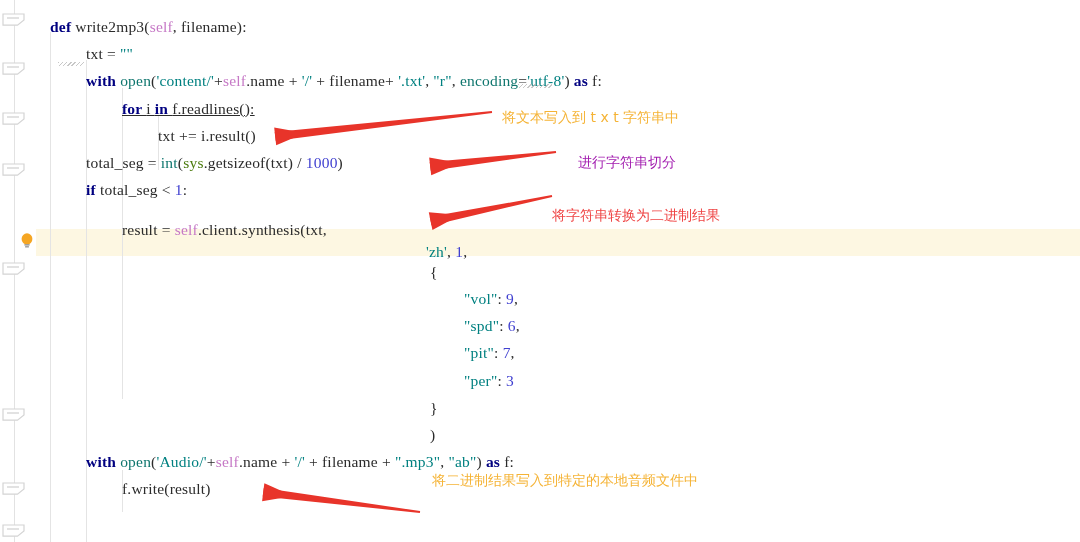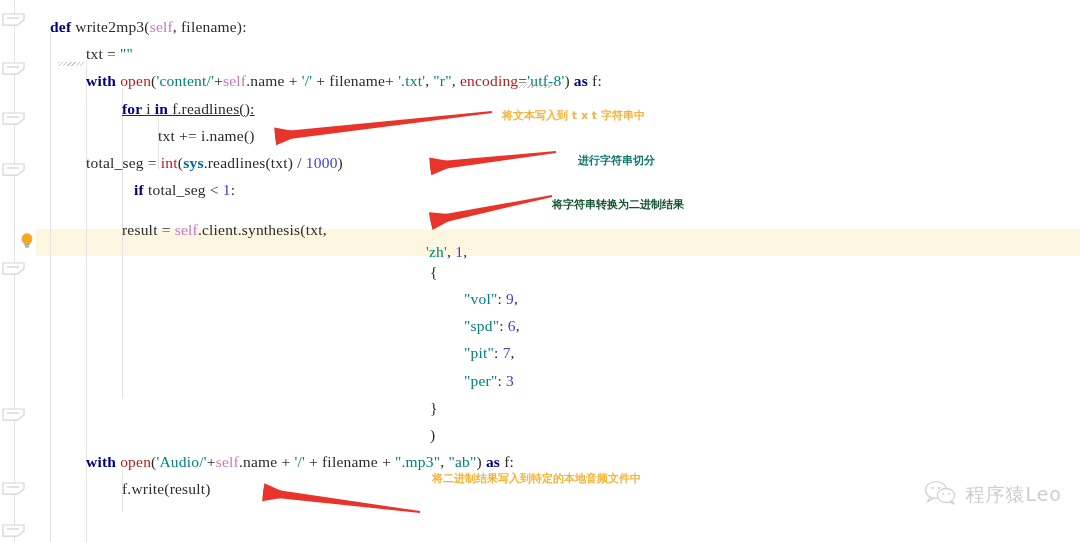--- a/index.html
+++ b/index.html
@@ -71,45 +71,45 @@
   .code-line {
     position: absolute;
     white-space: pre;
     font-family: "Liberation Serif", "DejaVu Serif", serif;
     font-size: 15.5px;
     letter-spacing: 0.2px;
     color: #2b2b2b;
     line-height: 1;
   }
   .kw       { color: #000080; font-weight: bold; }
-  .builtin  { color: #b91c1c; }
+  .builtin  { color: #0f766e; }
   .self     { color: #c679c6; }
   .str      { color: #008080; }
   .num      { color: #4040d0; }
   .plain    { color: #2b2b2b; }
-  .dim      { color: #0369a1; font-weight: bold; }
+  .dim      { color: #4d7c0f; }
 
   
   .squiggle {
     position: absolute;
     height: 4px;
     background:
       repeating-linear-gradient(135deg,
         #b0b0b0 0px, #b0b0b0 1px, transparent 1px, transparent 3px);
     opacity: .7;
   }
 
   
   .annot {
     position: absolute;
     color: #f5b335;
     font-family: "DejaVu Sans", "Liberation Sans", sans-serif;
-    font-size: 11px;
+    font-size: 14px;
     white-space: nowrap;
-    font-weight: 700;
+    font-weight: 400;
     line-height: 1;
   }
 
   
   .watermark {
     position: absolute;
     right: 18px;
     bottom: 32px;
     display: flex;
     align-items: center;
@@ -136,23 +136,23 @@
         <div class="indent-guide" style="left: 86px; top: 88px; height: 168px;"></div>
         <div class="indent-guide" style="left: 122px; top: 115px; height: 55px;"></div>
         <div class="indent-guide" style="left: 86px; top: 224px; height: 175px;"></div>
         <div class="indent-guide" style="left: 86px; top: 470px; height: 42px;"></div>
       </div>
     <div id="code-lines">
         <div class="code-line" style="left: 14px; top: 19px;"><span class="kw">def </span><span class="plain">write2mp3(</span><span class="self">self</span><span class="plain">, filename):</span></div>
         <div class="code-line" style="left: 50px; top: 46.2px;"><span class="plain">txt = </span><span class="str">""</span></div>
         <div class="code-line" style="left: 50px; top: 73.4px;"><span class="kw">with </span><span class="builtin">open</span><span class="plain">(</span><span class="str">'content/'</span><span class="plain">+</span><span class="self">self</span><span class="plain">.name + </span><span class="str">'/'</span><span class="plain"> + filename+ </span><span class="str">'.txt'</span><span class="plain">, </span><span class="str">"r"</span><span class="plain">, </span><span class="builtin">encoding</span><span class="plain">=</span><span class="str">'utf-8'</span><span class="plain">) </span><span class="kw">as </span><span class="plain">f:</span></div>
         <div class="code-line" style="left: 86px; top: 100.6px; text-decoration: underline;"><span class="kw">for </span><span class="plain">i </span><span class="kw">in </span><span class="plain">f.readlines():</span></div>
-        <div class="code-line" style="left: 122px; top: 127.8px;"><span class="plain">txt += i.name()</span></div>
-        <div class="code-line" style="left: 50px; top: 155px;"><span class="plain">total_seg = </span><span class="builtin">int</span><span class="plain">(</span><span class="dim">sys</span><span class="plain">.readlines(txt) / </span><span class="num">1000</span><span class="plain">)</span></div>
-        <div class="code-line" style="left: 50px; top: 182.2px; margin-left: 48px;"><span class="kw">if </span><span class="plain">total_seg </span><span class="plain">&lt; </span><span class="num">1</span><span class="plain">:</span></div>
+        <div class="code-line" style="left: 122px; top: 127.8px;"><span class="plain">txt += i.result()</span></div>
+        <div class="code-line" style="left: 50px; top: 155px;"><span class="plain">total_seg = </span><span class="builtin">int</span><span class="plain">(</span><span class="dim">sys</span><span class="plain">.getsizeof(txt) / </span><span class="num">1000</span><span class="plain">)</span></div>
+        <div class="code-line" style="left: 50px; top: 182.2px;"><span class="kw">if </span><span class="plain">total_seg </span><span class="plain">&lt; </span><span class="num">1</span><span class="plain">:</span></div>
         <div class="code-line" style="left: 86px; top: 222px;"><span class="plain">result = </span><span class="self">self</span><span class="plain">.client.synthesis(txt,</span></div>
         <div class="code-line" style="left: 390px; top: 244px;"><span class="str">'zh'</span><span class="plain">, </span><span class="num">1</span><span class="plain">,</span></div>
         <div class="code-line" style="left: 394px; top: 263.8px;"><span class="plain">{</span></div>
         <div class="code-line" style="left: 428px; top: 291px;"><span class="str">"vol"</span><span class="plain">: </span><span class="num">9</span><span class="plain">,</span></div>
         <div class="code-line" style="left: 428px; top: 318.2px;"><span class="str">"spd"</span><span class="plain">: </span><span class="num">6</span><span class="plain">,</span></div>
         <div class="code-line" style="left: 428px; top: 345.4px;"><span class="str">"pit"</span><span class="plain">: </span><span class="num">7</span><span class="plain">,</span></div>
         <div class="code-line" style="left: 428px; top: 372.6px;"><span class="str">"per"</span><span class="plain">: </span><span class="num">3</span></div>
         <div class="code-line" style="left: 394px; top: 399.8px;"><span class="plain">}</span></div>
         <div class="code-line" style="left: 394px; top: 427px;"><span class="plain">)</span></div>
         <div class="code-line" style="left: 50px; top: 454.2px;"><span class="kw">with </span><span class="builtin">open</span><span class="plain">(</span><span class="str">'Audio/'</span><span class="plain">+</span><span class="self">self</span><span class="plain">.name + </span><span class="str">'/'</span><span class="plain"> + filename + </span><span class="str">".mp3"</span><span class="plain">, </span><span class="str">"ab"</span><span class="plain">) </span><span class="kw">as </span><span class="plain">f:</span></div>
@@ -238,34 +238,19 @@
         <path d="M460,215 L428.79972216292805,212.25360911567228 L432.44028682354855,229.8816064197293 Z" fill="#e8342a"></path>
       </g>
       <g>
         <path d="M420.1124965669296,511.1070584999962 L263.7852665493067,487.88462265788314 L262.68530011710607,496.615606213476 L419.8875034330704,512.8929415000038 Z" fill="#e8342a"></path>
         <path d="M293,496 L264.36024900250254,483.3206994356415 L262.1103176639102,501.17952943571765 Z" fill="#e8342a"></path>
       </g>
     </svg>
 
   <div id="annotation-layer">
       <div class="annot" style="left: 502px; top: 110px; color: rgb(245, 179, 53);">将文本写入到 t x t 字符串中</div>
-      <div class="annot" style="left: 578px; top: 155px; color: #0f766e;">进行字符串切分</div>
-      <div class="annot" style="left: 552px; top: 199px; color: #14532d;">将字符串转换为二进制结果</div>
+      <div class="annot" style="left: 578px; top: 155px; color: #a21caf;">进行字符串切分</div>
+      <div class="annot" style="left: 552px; top: 208px; color: #ef4444;">将字符串转换为二进制结果</div>
       <div class="annot" style="left: 432px; top: 473px; color: rgb(245, 179, 53);">将二进制结果写入到特定的本地音频文件中</div>
     </div>
 
-  <div class="watermark">
-    <span>
-      <svg width="34" height="26" viewBox="0 0 34 26">
-        <ellipse cx="12" cy="10" rx="10.5" ry="8.4" fill="none" stroke="#9b9b9b" stroke-width="1.4"></ellipse>
-        <path d="M6 17 L3.5 21.5 L8.5 18.6 Z" fill="none" stroke="#9b9b9b" stroke-width="1.4"></path>
-        <circle cx="8.6" cy="8" r="1.3" fill="#9b9b9b"></circle>
-        <circle cx="15" cy="8" r="1.3" fill="#9b9b9b"></circle>
-        <ellipse cx="22" cy="15.5" rx="8.6" ry="7" fill="#ffffff" stroke="#9b9b9b" stroke-width="1.4"></ellipse>
-        <path d="M27.5 21 L30.5 24.5 L26.5 22.3 Z" fill="none" stroke="#9b9b9b" stroke-width="1.4"></path>
-        <circle cx="19.2" cy="14" r="1.1" fill="#9b9b9b"></circle>
-        <circle cx="24.8" cy="14" r="1.1" fill="#9b9b9b"></circle>
-      </svg>
-    </span>
-    <span class="wm-text">程序猿Leo</span>
-  </div>
 
 </div>
 
 </body></html>

